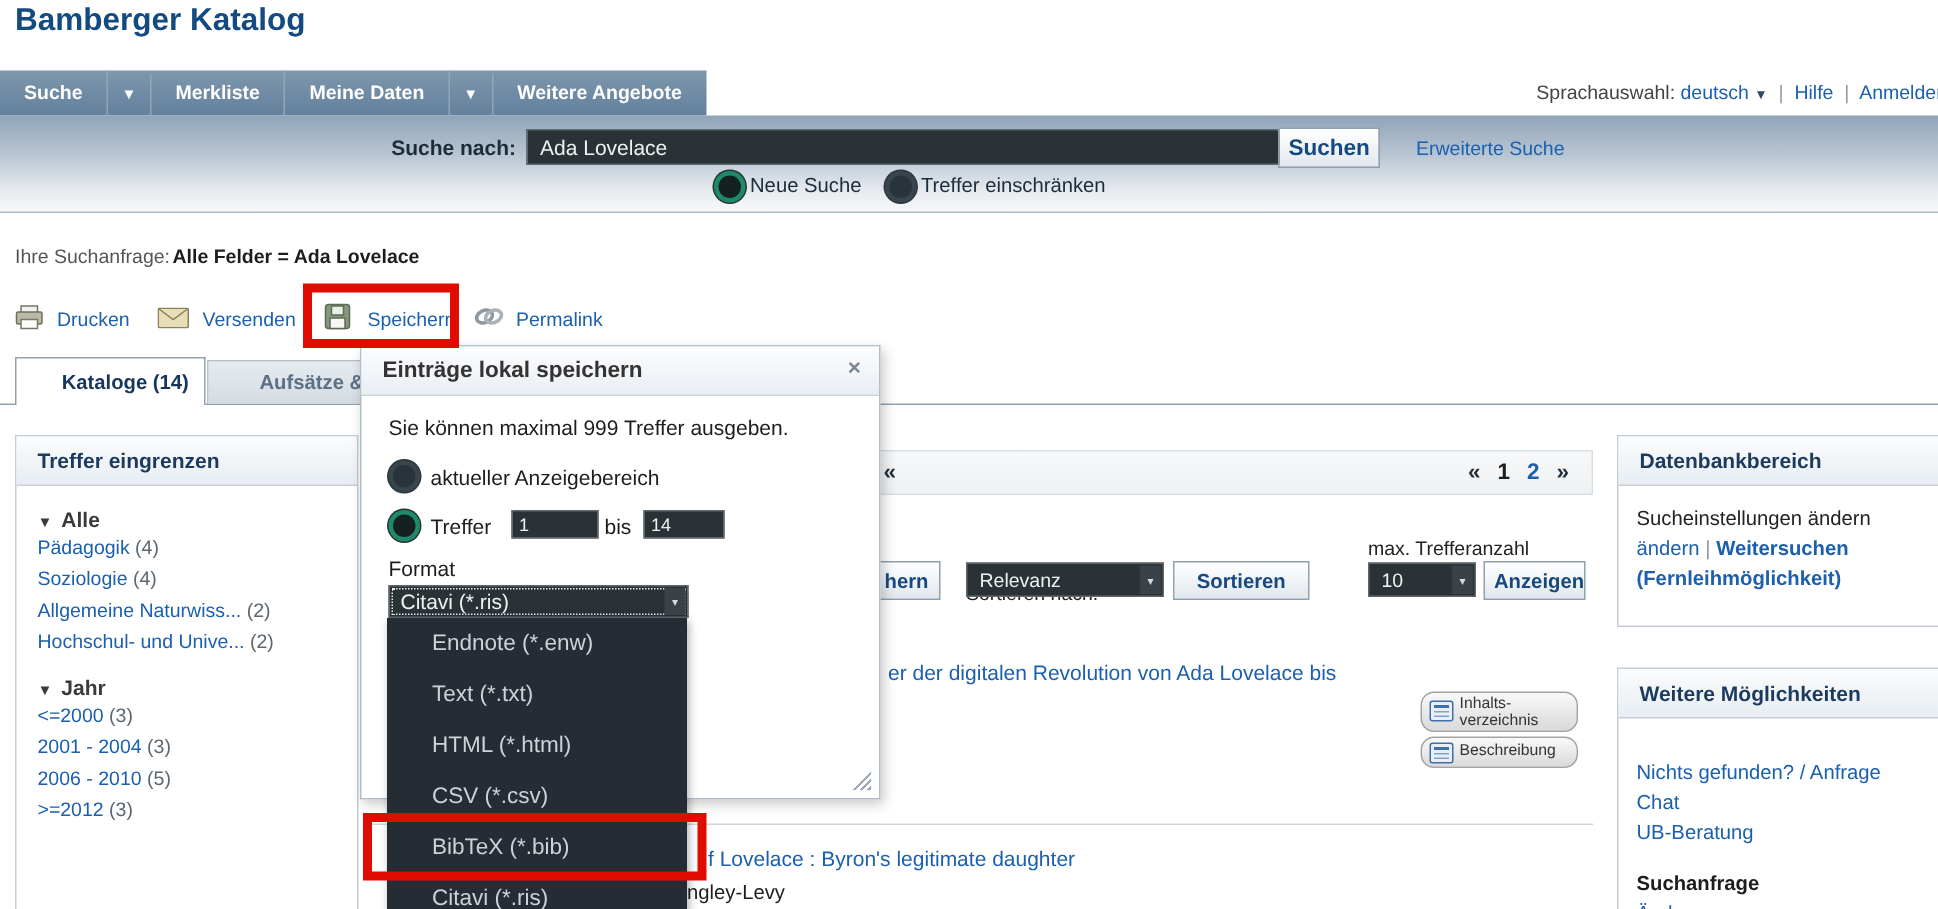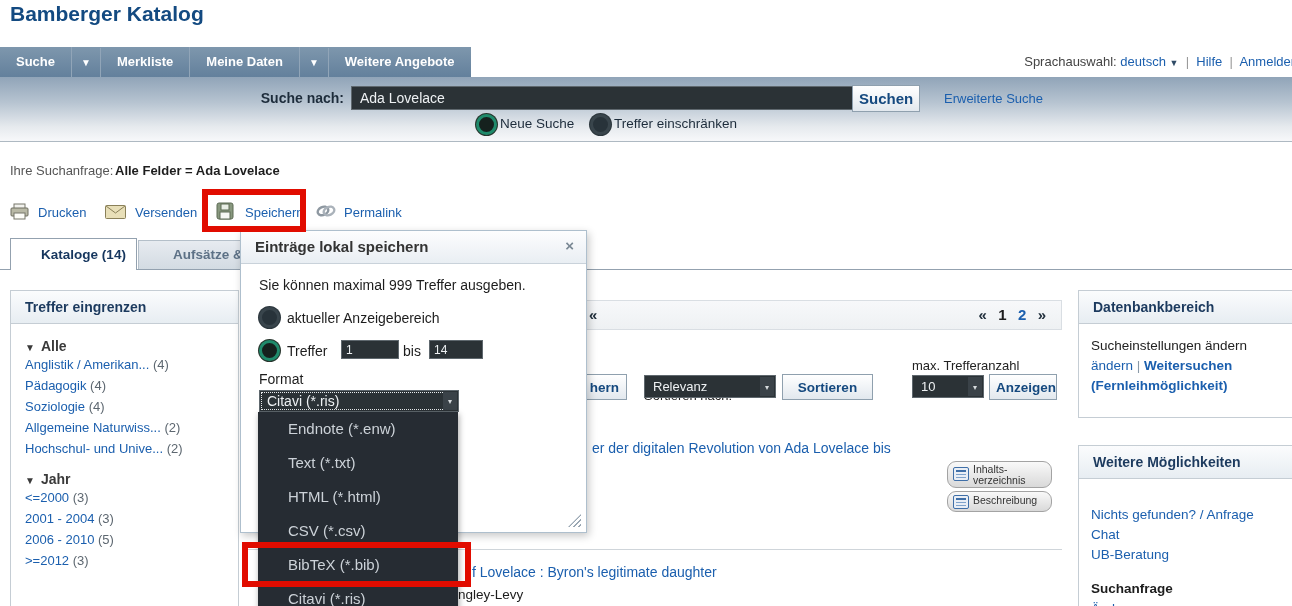--- a/index.html
+++ b/index.html
@@ -113,23 +113,20 @@
   <span class="b" style="color:#16365e;font-size:13.5px;line-height:31px;padding-left:20px;">Kataloge (14)</span>
 </div>
 
 <div class="abs sbox" style="left:10px;top:290px;width:229px;height:330px;">
   <div class="boxhdr">Treffer eingrenzen</div>
   <div style="padding:14px 0 0 14px;">
     <div>
       <span class="tri">▼</span><span class="sectitle">Alle</span>
     </div>
     <div class="facetlink">
-      <span class="lnk">Anglistik / Amerikan...</span>
-      <span class="cnt">(4)</span></div>
-    <div class="facetlink">
       <span class="lnk">Pädagogik</span>
       <span class="cnt">(4)</span></div>
     <div class="facetlink">
       <span class="lnk">Soziologie</span>
       <span class="cnt">(4)</span></div>
     <div class="facetlink">
       <span class="lnk">Allgemeine Naturwiss...</span>
       <span class="cnt">(2)</span></div>
     <div class="facetlink">
       <span class="lnk">Hochschul- und Unive...</span>

